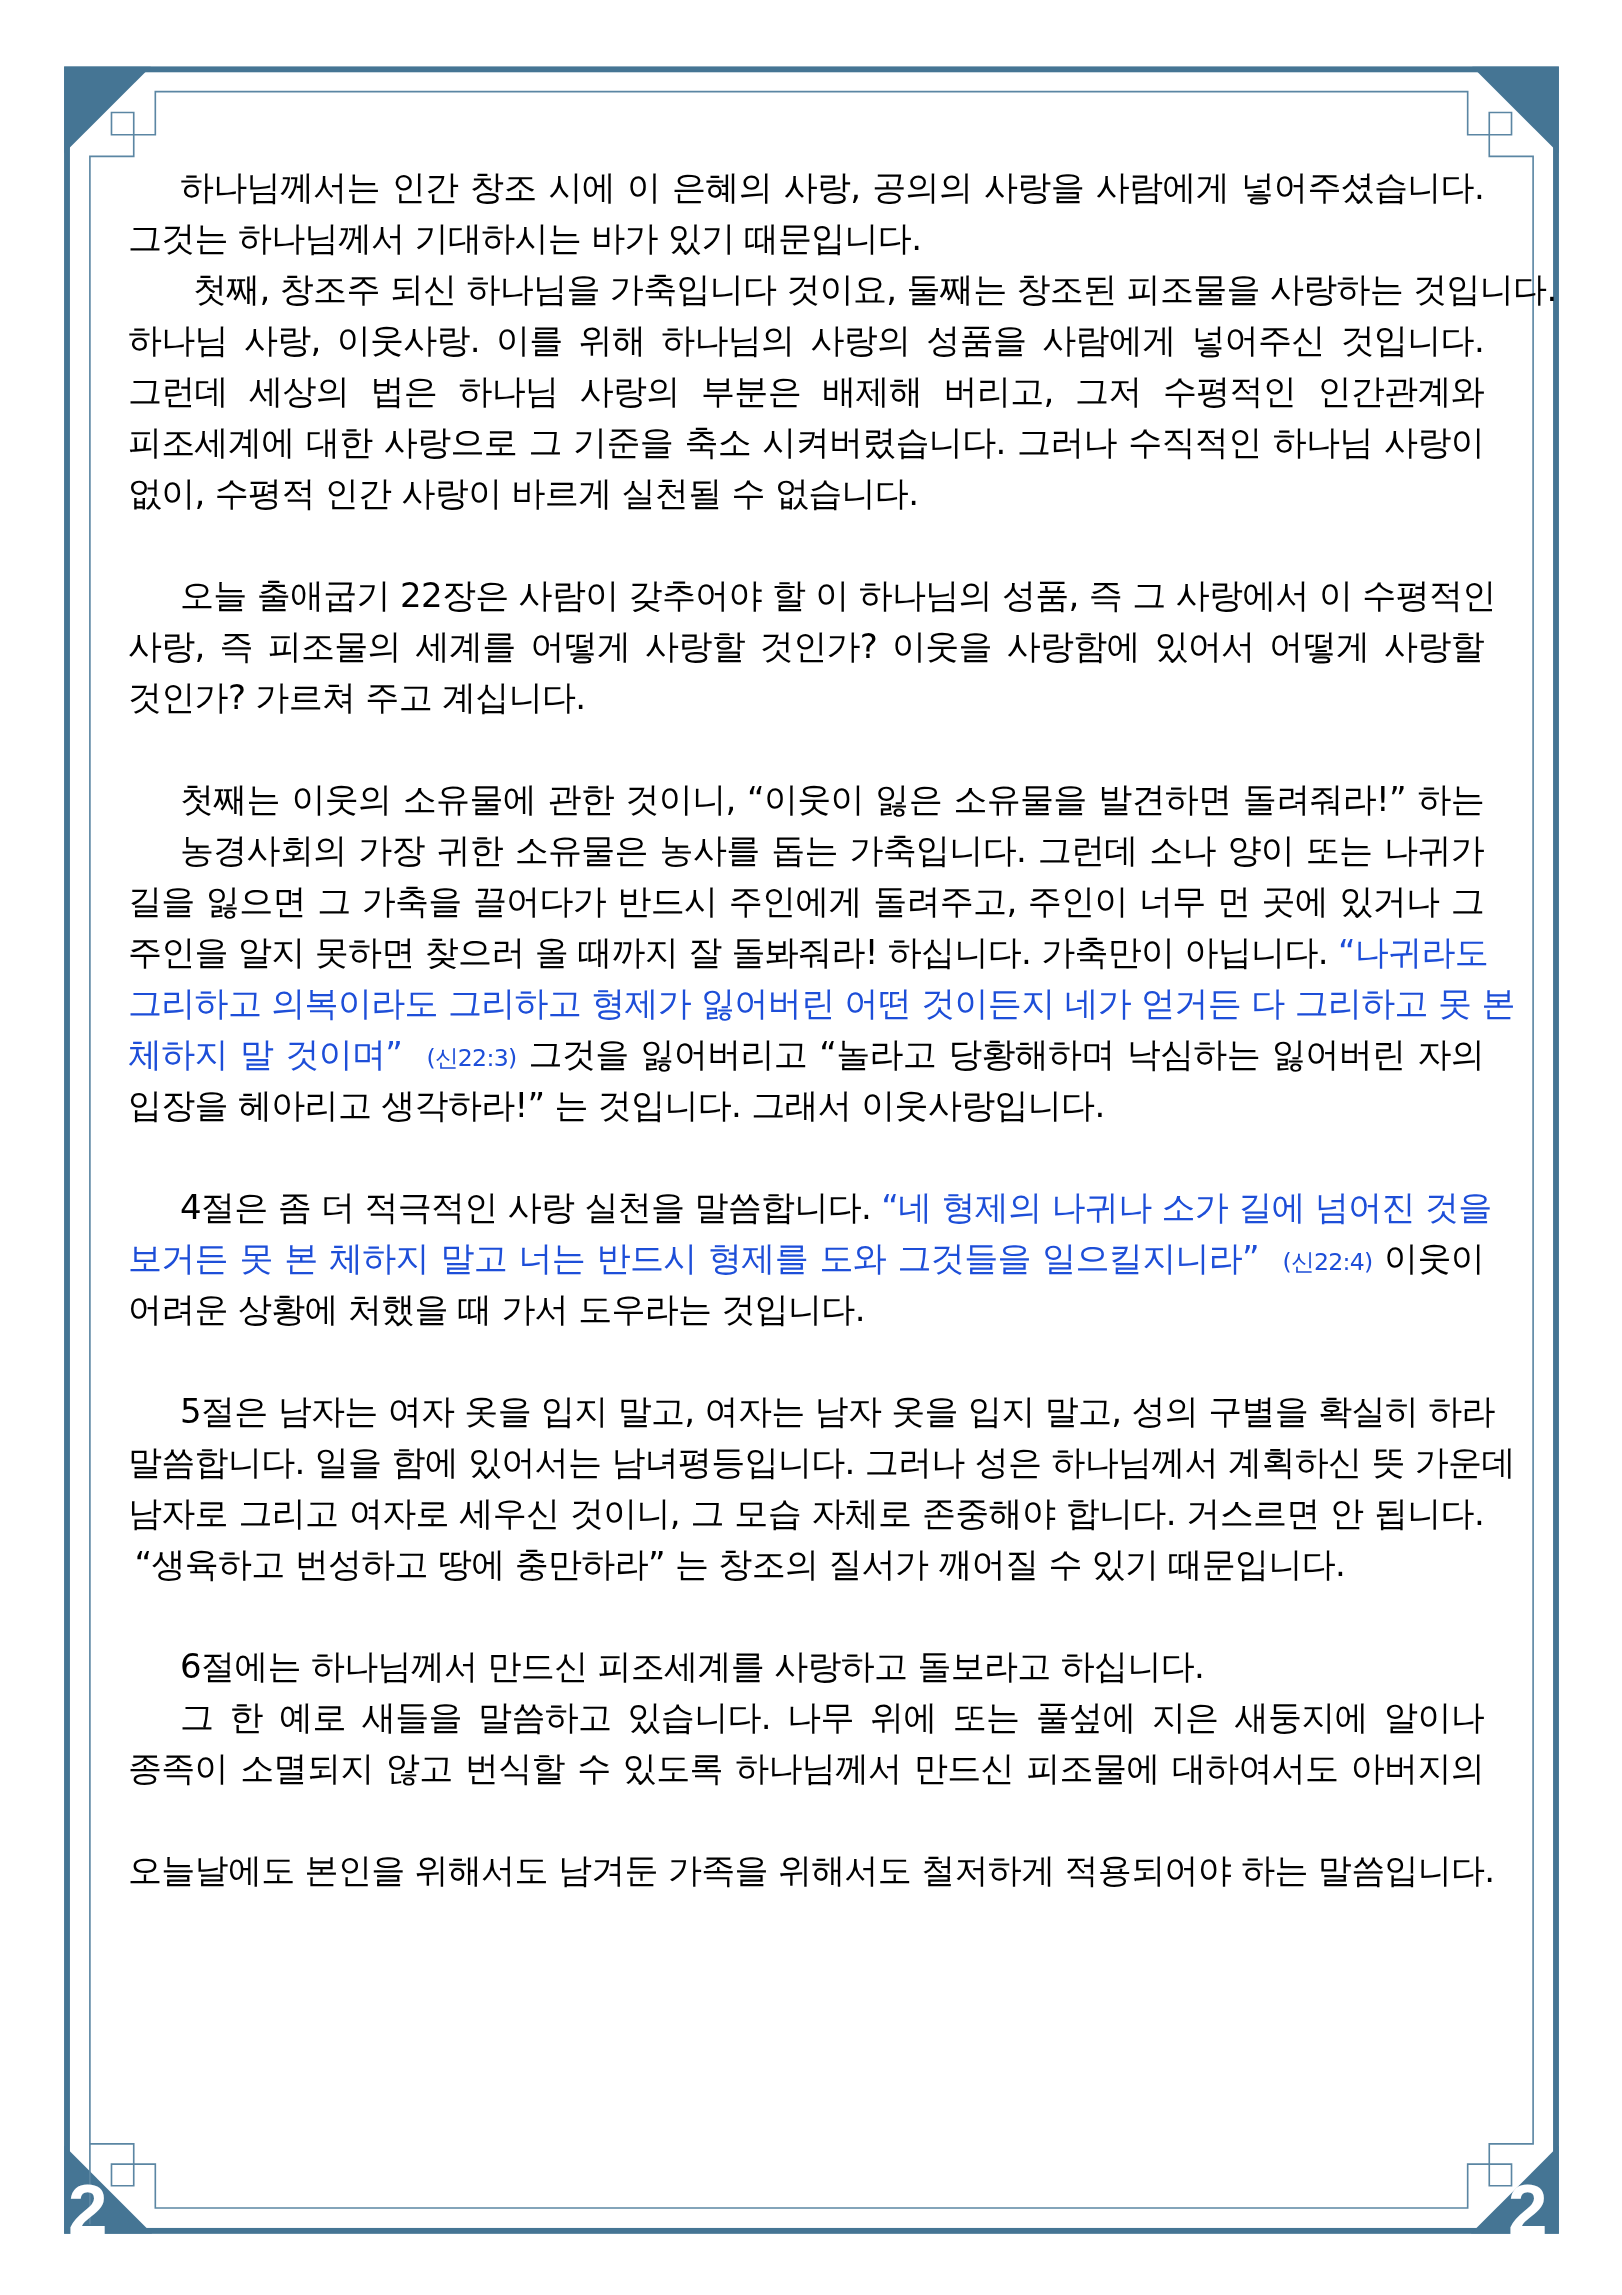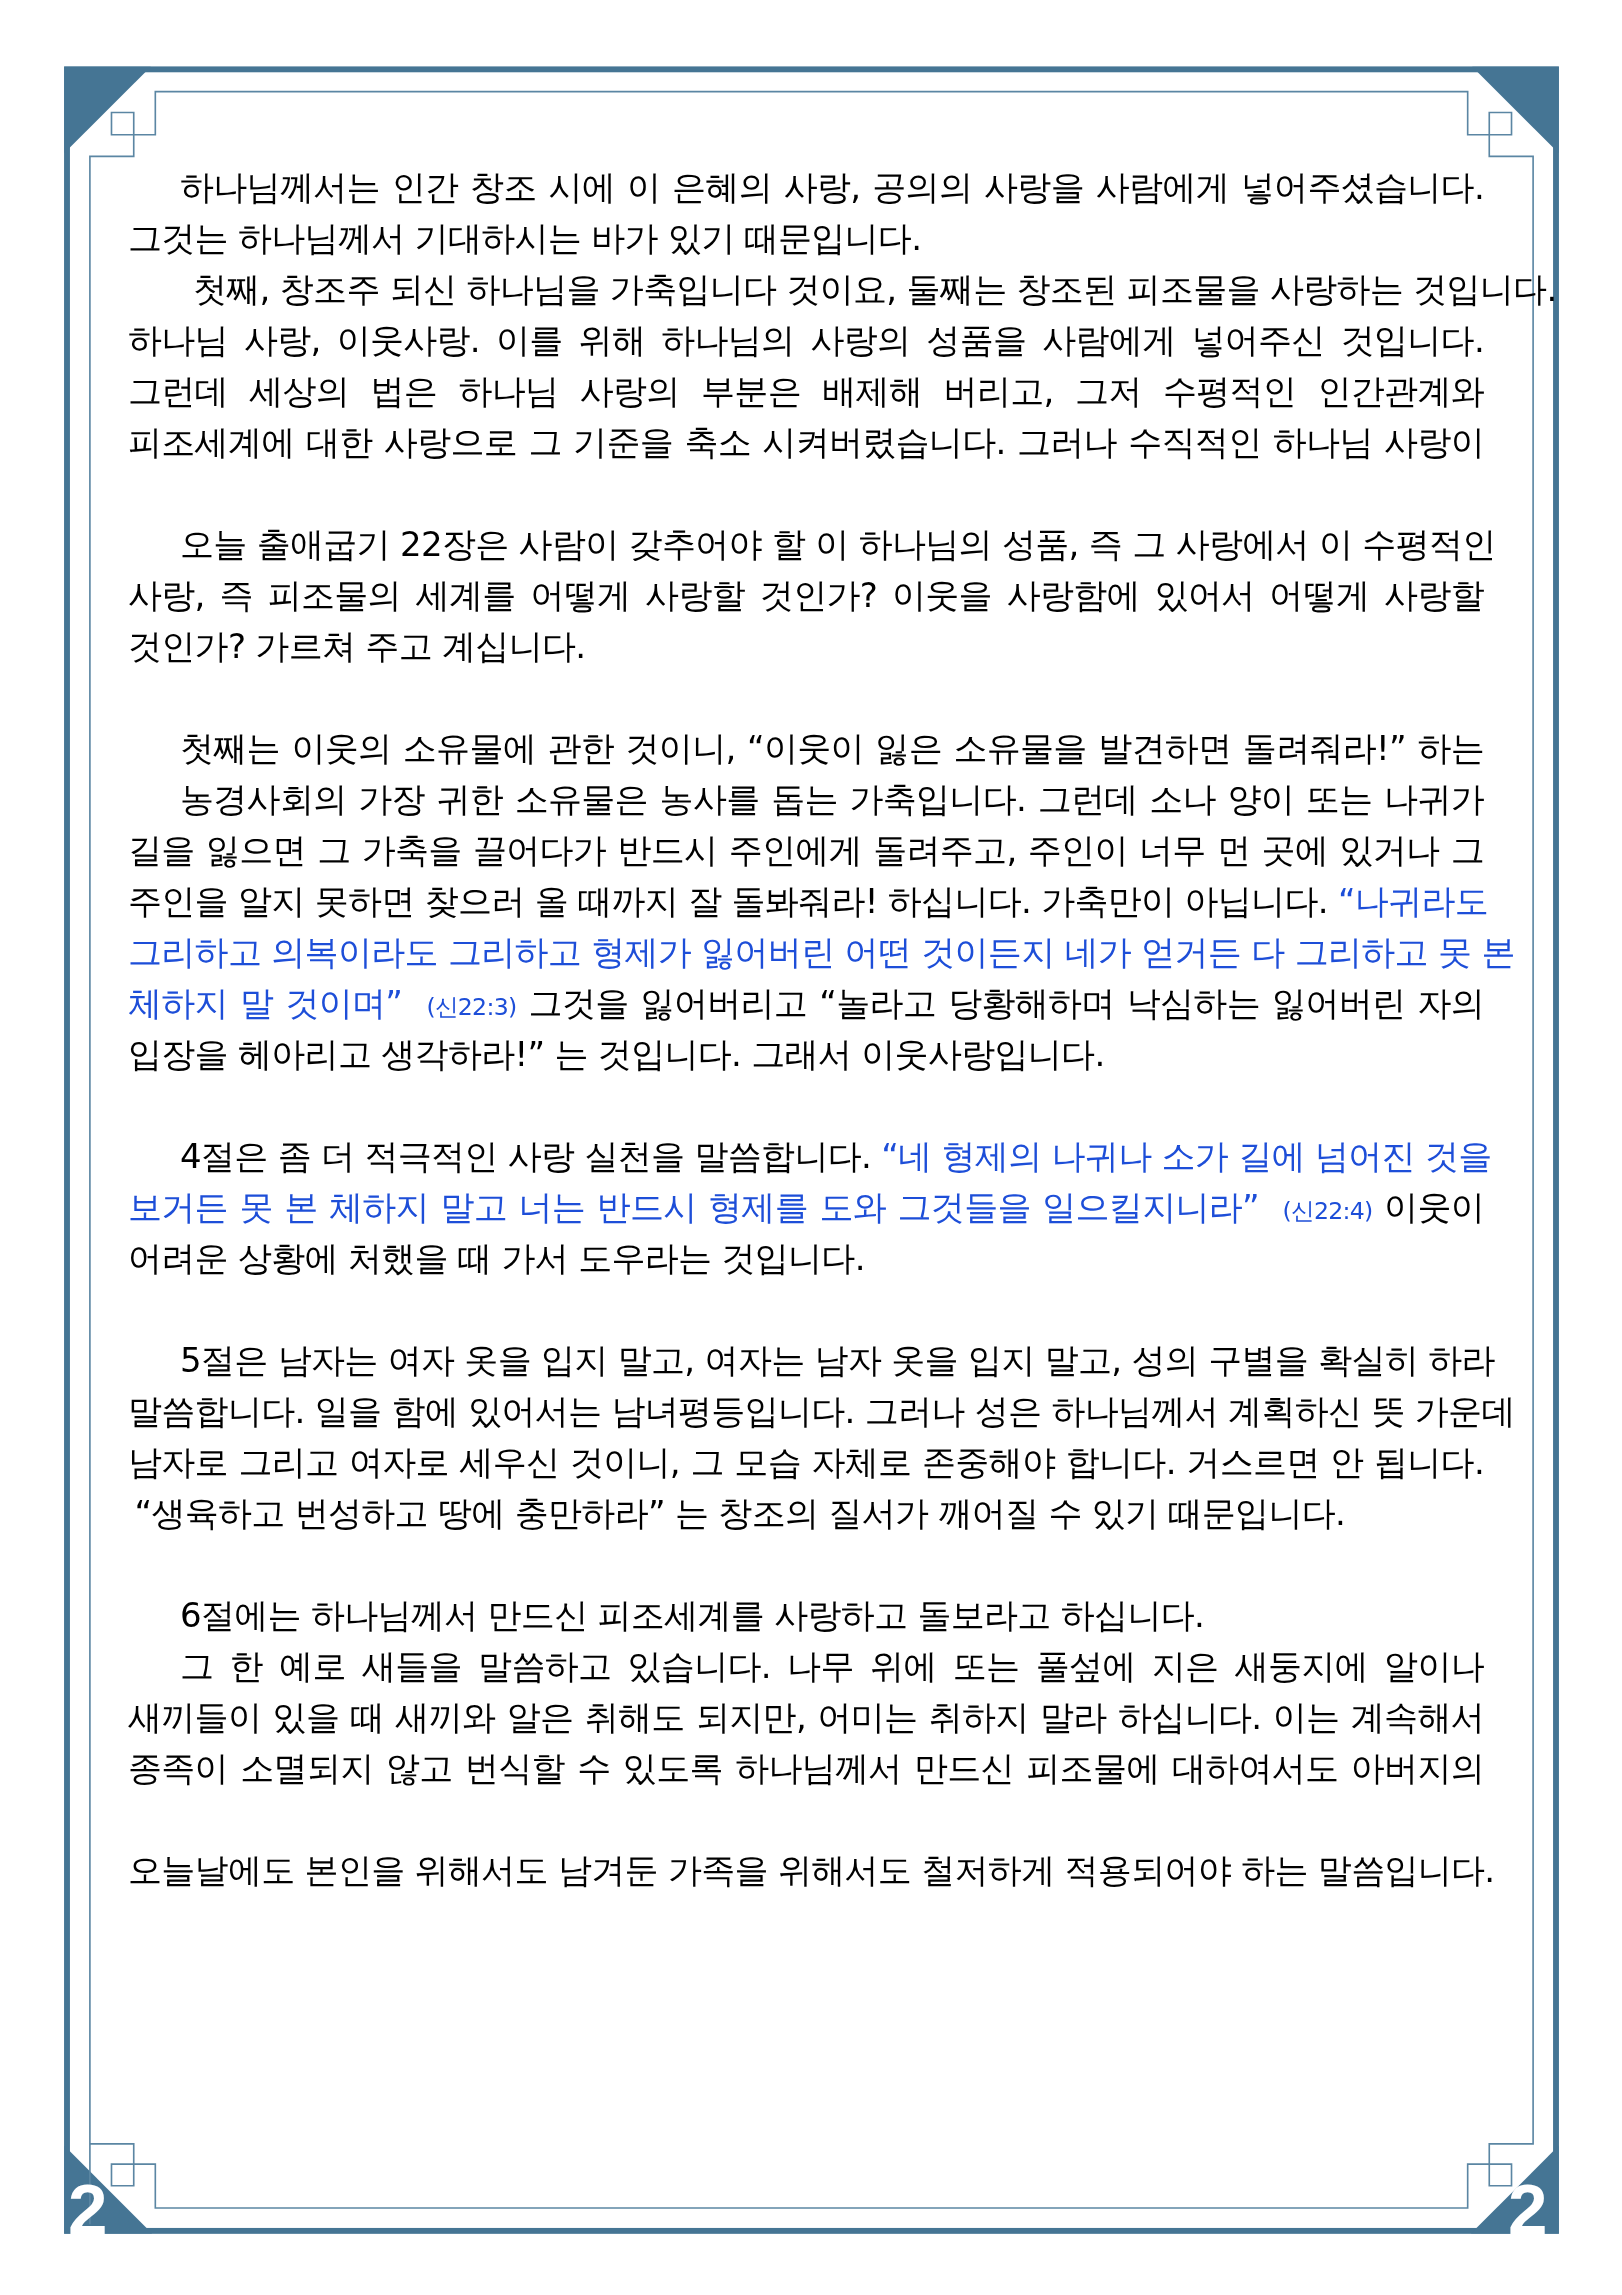--- a/index.html
+++ b/index.html
@@ -46,20 +46,21 @@
 <div class="page-num left">2</div>
 <div class="page-num right">2</div>
 
 <div class="body-text" id="body-text">
     <div class="line indent"><span class="">하나님께서는 인간 창조 시에 이 은혜의 사랑, 공의의 사랑을 사람에게 넣어주셨습니다.</span></div>
     <div class="line last"><span class="">그것는 하나님께서 기대하시는 바가 있기 때문입니다.</span></div>
     <div class="line indent2"><span class="">첫째, 창조주 되신 하나님을 가축입니다 것이요, 둘째는 창조된 피조물을 사랑하는 것입니다.</span></div>
     <div class="line"><span class="">하나님 사랑, 이웃사랑. 이를 위해 하나님의 사랑의 성품을 사람에게 넣어주신 것입니다.</span></div>
     <div class="line"><span class="">그런데 세상의 법은 하나님 사랑의 부분은 배제해 버리고, 그저 수평적인 인간관계와</span></div>
     <div class="line"><span class="">피조세계에 대한 사랑으로 그 기준을 축소 시켜버렸습니다. 그러나 수직적인 하나님 사랑이</span></div>
+    <div class="line last"><span class="">없이, 수평적 인간 사랑이 바르게 실천될 수 없습니다.</span></div>
     <div class="line blank"></div>
     <div class="line indent"><span class="">오늘 출애굽기 22장은 사람이 갖추어야 할 이 하나님의 성품, 즉 그 사랑에서 이 수평적인</span></div>
     <div class="line"><span class="">사랑, 즉 피조물의 세계를 어떻게 사랑할 것인가? 이웃을 사랑함에 있어서 어떻게 사랑할</span></div>
     <div class="line last"><span class="">것인가? 가르쳐 주고 계십니다.</span></div>
     <div class="line blank"></div>
     <div class="line indent"><span class="">첫째는 이웃의 소유물에 관한 것이니, “이웃이 잃은 소유물을 발견하면 돌려줘라!” 하는</span></div>
     <div class="line indent"><span class="">농경사회의 가장 귀한 소유물은 농사를 돕는 가축입니다. 그런데 소나 양이 또는 나귀가</span></div>
     <div class="line"><span class="">길을 잃으면 그 가축을 끌어다가 반드시 주인에게 돌려주고, 주인이 너무 먼 곳에 있거나 그</span></div>
     <div class="line"><span class="">주인을 알지 못하면 찾으러 올 때까지 잘 돌봐줘라! 하십니다. 가축만이 아닙니다. </span><span class="red">“나귀라도</span></div>
     <div class="line"><span class="red">그리하고 의복이라도 그리하고 형제가 잃어버린 어떤 것이든지 네가 얻거든 다 그리하고 못 본</span></div>
@@ -70,18 +71,17 @@
     <div class="line"><span class="red">보거든 못 본 체하지 말고 너는 반드시 형제를 도와 그것들을 일으킬지니라” </span><span class="red cite">(신22:4)</span><span class=""> 이웃이</span></div>
     <div class="line last"><span class="">어려운 상황에 처했을 때 가서 도우라는 것입니다.</span></div>
     <div class="line blank"></div>
     <div class="line indent"><span class="">5절은 남자는 여자 옷을 입지 말고, 여자는 남자 옷을 입지 말고, 성의 구별을 확실히 하라</span></div>
     <div class="line"><span class="">말씀합니다. 일을 함에 있어서는 남녀평등입니다. 그러나 성은 하나님께서 계획하신 뜻 가운데</span></div>
     <div class="line"><span class="">남자로 그리고 여자로 세우신 것이니, 그 모습 자체로 존중해야 합니다. 거스르면 안 됩니다.</span></div>
     <div class="line indent-q last"><span class="">“생육하고 번성하고 땅에 충만하라” 는 창조의 질서가 깨어질 수 있기 때문입니다.</span></div>
     <div class="line blank"></div>
     <div class="line indent last"><span class="">6절에는 하나님께서 만드신 피조세계를 사랑하고 돌보라고 하십니다.</span></div>
     <div class="line indent"><span class="">그 한 예로 새들을 말씀하고 있습니다. 나무 위에 또는 풀섶에 지은 새둥지에 알이나</span></div>
-    <div class="line"><span class="">새끼들이 있을 때 새끼와 알은 취해도 되지만, 어미는 취하지 말라 하십니다. 이는 계속해서</span></div>
     <div class="line"><span class="">종족이 소멸되지 않고 번식할 수 있도록 하나님께서 만드신 피조물에 대하여서도 아버지의</span></div>
     <div class="line blank"></div>
     <div class="line last"><span class="">오늘날에도 본인을 위해서도 남겨둔 가족을 위해서도 철저하게 적용되어야 하는 말씀입니다.</span></div>
   </div>
 
 
 </body></html>

